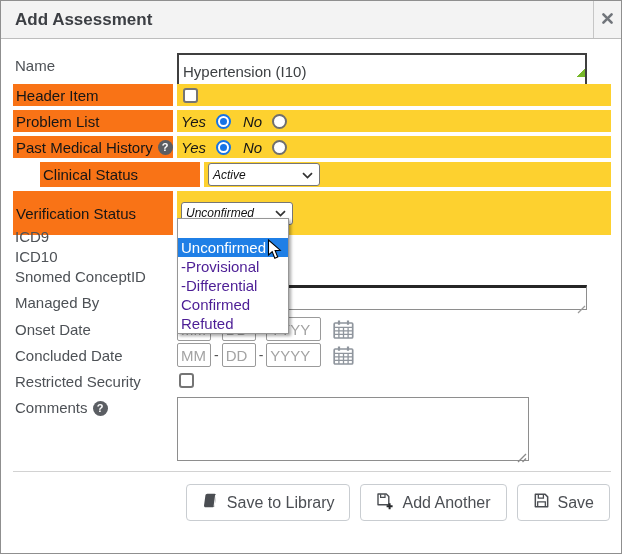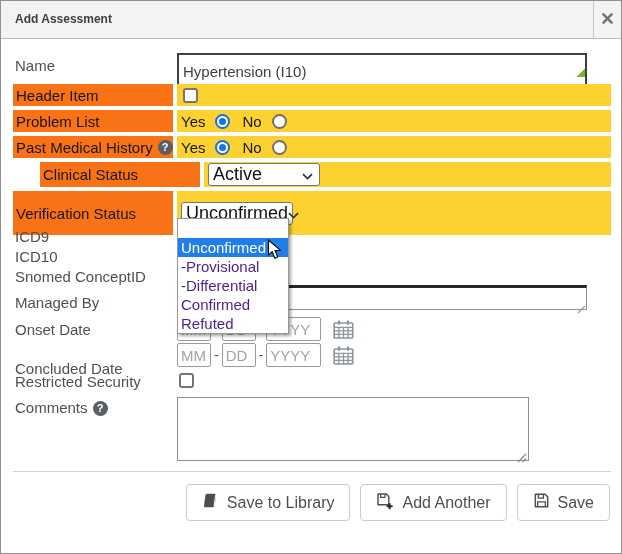--- a/index.html
+++ b/index.html
@@ -15,21 +15,21 @@
   }
 
   
   .titlebar {
     position: absolute; top: 0; left: 0; right: 0; height: 38px;
     background: #f3f3f3;
     border-bottom: 1px solid #bdbdbd;
   }
   .titlebar .title {
     position: absolute; left: 14px; top: 0; line-height: 37px;
-    font-size: 12px; font-weight: 700; color: #3c3f44;
+    font-size: 17px; font-weight: 700; color: #3c3f44;
   }
   .close-btn {
     position: absolute; right: 0; top: 0; width: 28px; height: 37px;
     border-left: 1px solid #c6c6c6;
     display: flex; align-items: center; justify-content: center;
   }
 
   
   .wlabel { position: absolute; left: 14px; font-size: 15px; color: #4d5156; line-height: 20px; }
 
@@ -38,21 +38,21 @@
     display: flex;
   }
   .ycell-label {
     width: 160px; background: #f97316; margin-right: 4px;
     display: flex; align-items: center; padding-left: 3px;
     font-size: 15px; color: #161616; white-space: nowrap;
   }
   .ycell-value {
     flex: 1; background: #fdd12f;
     display: flex; align-items: center; padding-left: 4px;
-    font-size: 15px; color: #161616;
+    font-size: 15px; color: #161616; font-style: italic;
   }
 
   
   .text-input {
     position: absolute; left: 176px; width: 410px; height: 26px;
     border: 2px solid #3f3f3f; background: #fff;
     font-family: "Liberation Sans", sans-serif;
     font-size: 15px; color: #3d4043; padding: 16px 4px;
   }
   .green-corner {
@@ -79,21 +79,21 @@
   .radio.on::after {
     content: ""; position: absolute; inset: 2px;
     background: #1673e6; border-radius: 50%;
   }
   .rlabel { color: #161616; }
 
   .selectbox {
     width: 112px; height: 23px;
     background: #fff; border: 1px solid #767676; border-radius: 3px;
     display: flex; align-items: center; justify-content: space-between;
-    padding: 0 6px 0 4px; font-size: 18px; color: #111;
+    padding: 0 6px 0 4px; font-size: 12px; color: #111;
   }
 
   .date-group { position: absolute; left: 176px; display: flex; align-items: center; }
   .date-input {
     height: 24px; border: 1px solid #9a9a9a; border-radius: 2px;
     font-family: "Liberation Sans", sans-serif;
     font-size: 15px; padding: 0 3px; color: #333; background: #fff;
   }
   .date-input::placeholder { color: #a3a3a3; opacity: 1; }
   .di-mm, .di-dd { width: 34px; }
@@ -254,21 +254,21 @@
     <input class="date-input di-yyyy" type="text" placeholder="YYYY" style="">
     <span class="cal-icon">
       <svg width="21" height="19" viewBox="0 0 21 19" fill="none">
         <rect x="1.2" y="3" width="18.5" height="15" rx="1" stroke="#8f959d" stroke-width="1.7"></rect>
         <path d="M6 0.5 v4.2 M15 0.5 v4.2" stroke="#8f959d" stroke-width="2.2"></path>
         <path d="M1.2 7.4 h18.5 M1.2 10.9 h18.5 M1.2 14.4 h18.5 M5.9 7.4 v10.6 M10.5 7.4 v10.6 M15.1 7.4 v10.6" stroke="#8f959d" stroke-width="1.3"></path>
       </svg>
     </span>
   </div>
 
-  <div class="wlabel" style="top:358px;">Concluded Date</div>
+  <div class="wlabel" style="top:345px;">Concluded Date</div>
   <div class="date-group" style="top:342px;">
     <input class="date-input di-mm" type="text" placeholder="MM" style="">
     <span class="date-sep">-</span>
     <input class="date-input di-dd" type="text" placeholder="DD" style="">
     <span class="date-sep">-</span>
     <input class="date-input di-yyyy" type="text" placeholder="YYYY" style="">
     <span class="cal-icon">
       <svg width="21" height="19" viewBox="0 0 21 19" fill="none">
         <rect x="1.2" y="3" width="18.5" height="15" rx="1" stroke="#8f959d" stroke-width="1.7"></rect>
         <path d="M6 0.5 v4.2 M15 0.5 v4.2" stroke="#8f959d" stroke-width="2.2"></path>

